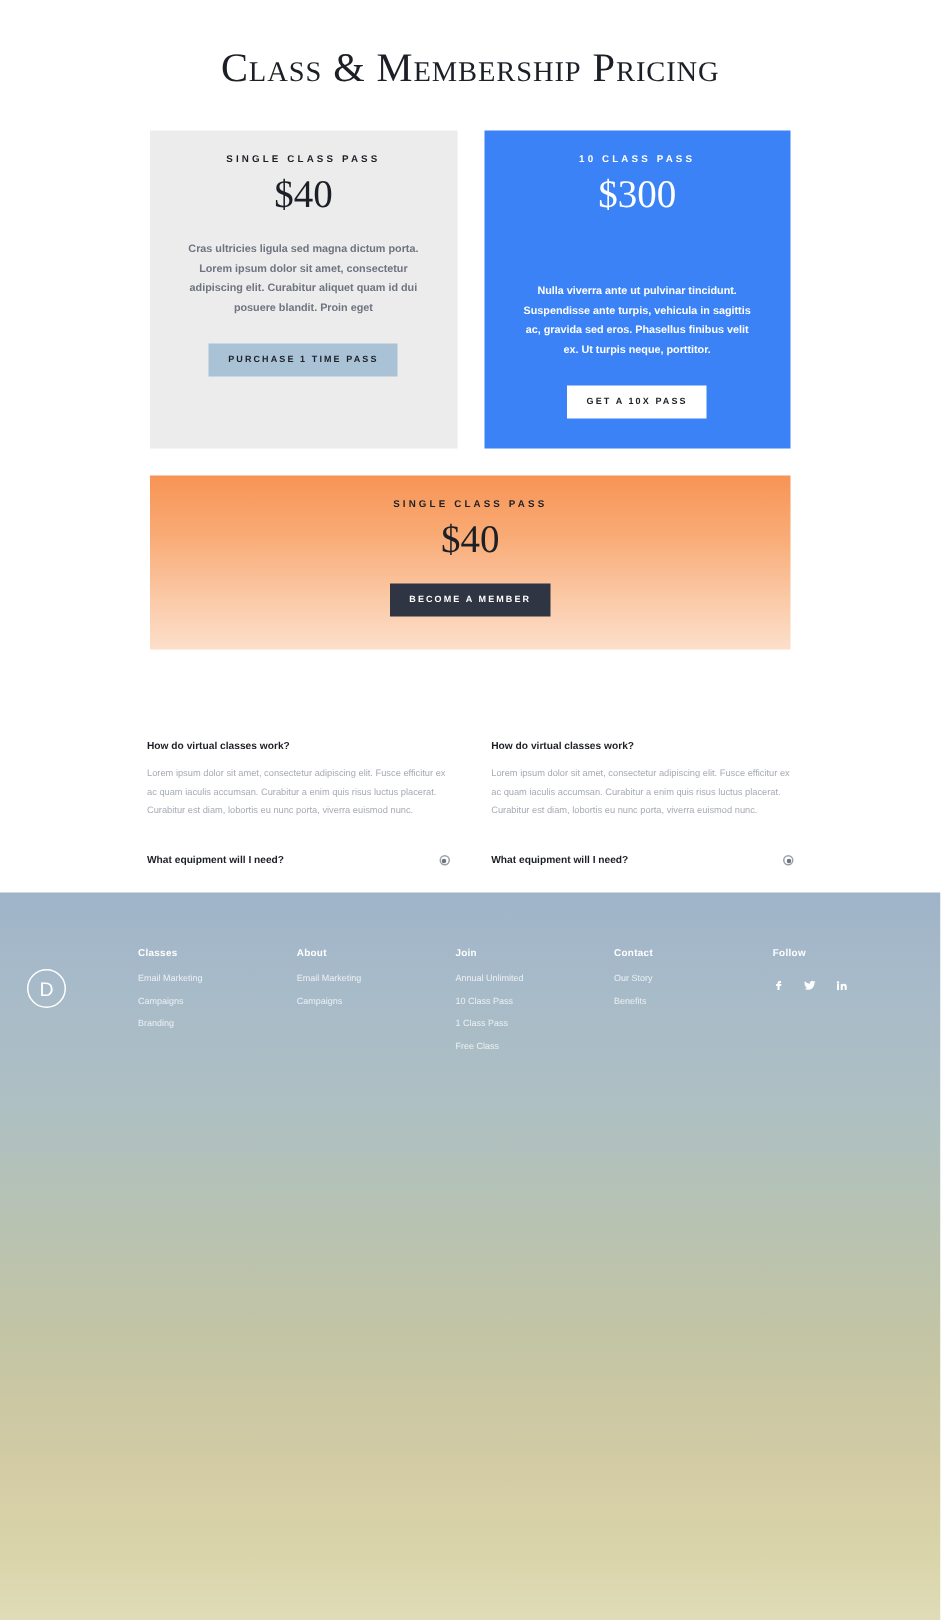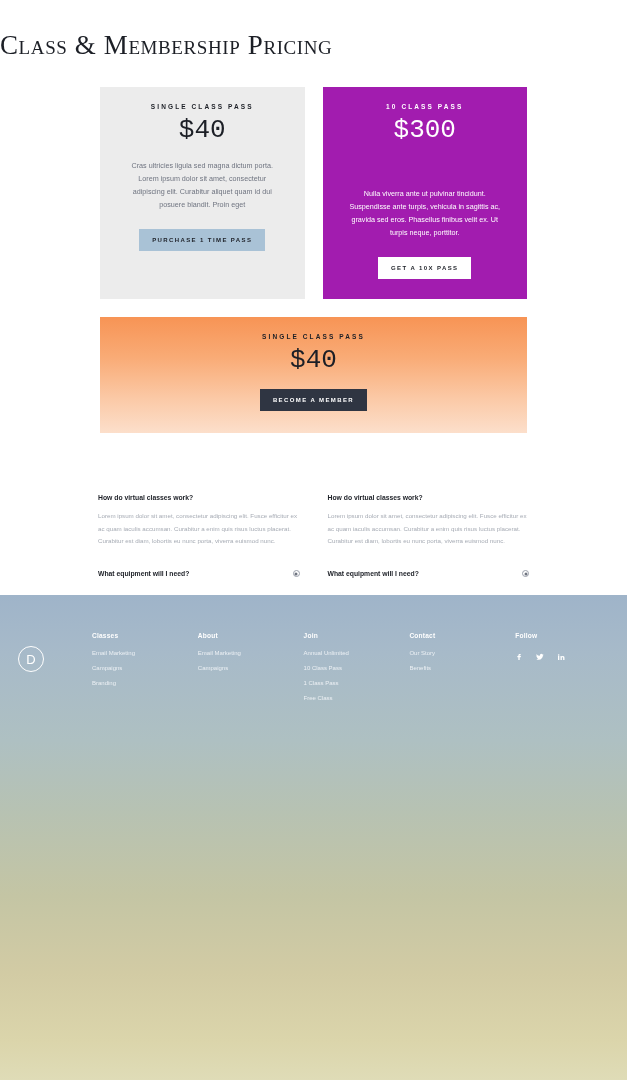--- a/index.html
+++ b/index.html
@@ -7,66 +7,68 @@
     width: 627px; height: 1080px;
     background: #ffffff;
     font-family: "Liberation Sans", sans-serif;
     overflow: hidden;
   }
   .page { position: relative; width: 627px; height: 1080px; background:#fff; }
 
   
   .pricing-section { padding: 0; }
   .page-title {
+    text-align: center;
     font-family: "Liberation Serif", serif;
     font-size: 27px;
     font-weight: 400;
     font-variant: small-caps;
     letter-spacing: 0.6px;
     color: #1c1f26;
     padding-top: 30px;
     padding-bottom: 26px;
     border-radius: 13px;
   }
 
   .card-row { display:flex; gap:18px; padding: 0 100px; }
   .card {
     flex: 1 1 0;
     text-align: center;
     padding: 16px 16px 20px;
   }
   .card-light { background:#ececec; }
-  .card-dark  { background:#a21caf; }
+  .card-dark  { background:#3b82f6; }
 
   .card-eyebrow {
     font-size: 6.5px;
     letter-spacing: 2.1px;
     font-weight: 700;
     text-transform: uppercase;
     color: #1c1f26;
     margin-bottom: 4px;
   }
   .card-dark .card-eyebrow { color:#ffffff; }
 
   .card-price {
-    font-family: Liberation Mono, monospace;
+    font-family: Liberation Serif, serif;
     font-size: 26px;
     font-weight: 400;
     color:#1c1f26;
     line-height: 1.25;
     margin-bottom: 12px;
   }
   .card-dark .card-price { color:#ffffff; }
 
   .card-desc {
     font-size: 7.2px;
     line-height: 1.85;
     color:#6f7480;
     padding: 0 8px;
     margin-bottom: 16px;
+    font-weight: bold;
   }
   .card-dark .card-desc { color:#ffffff;margin-top:40px; }
 
   .btn {
     display:inline-block;
     font-size: 6px;
     font-weight: 700;
     letter-spacing: 1.4px;
     text-transform: uppercase;
     padding: 8px 13px;

